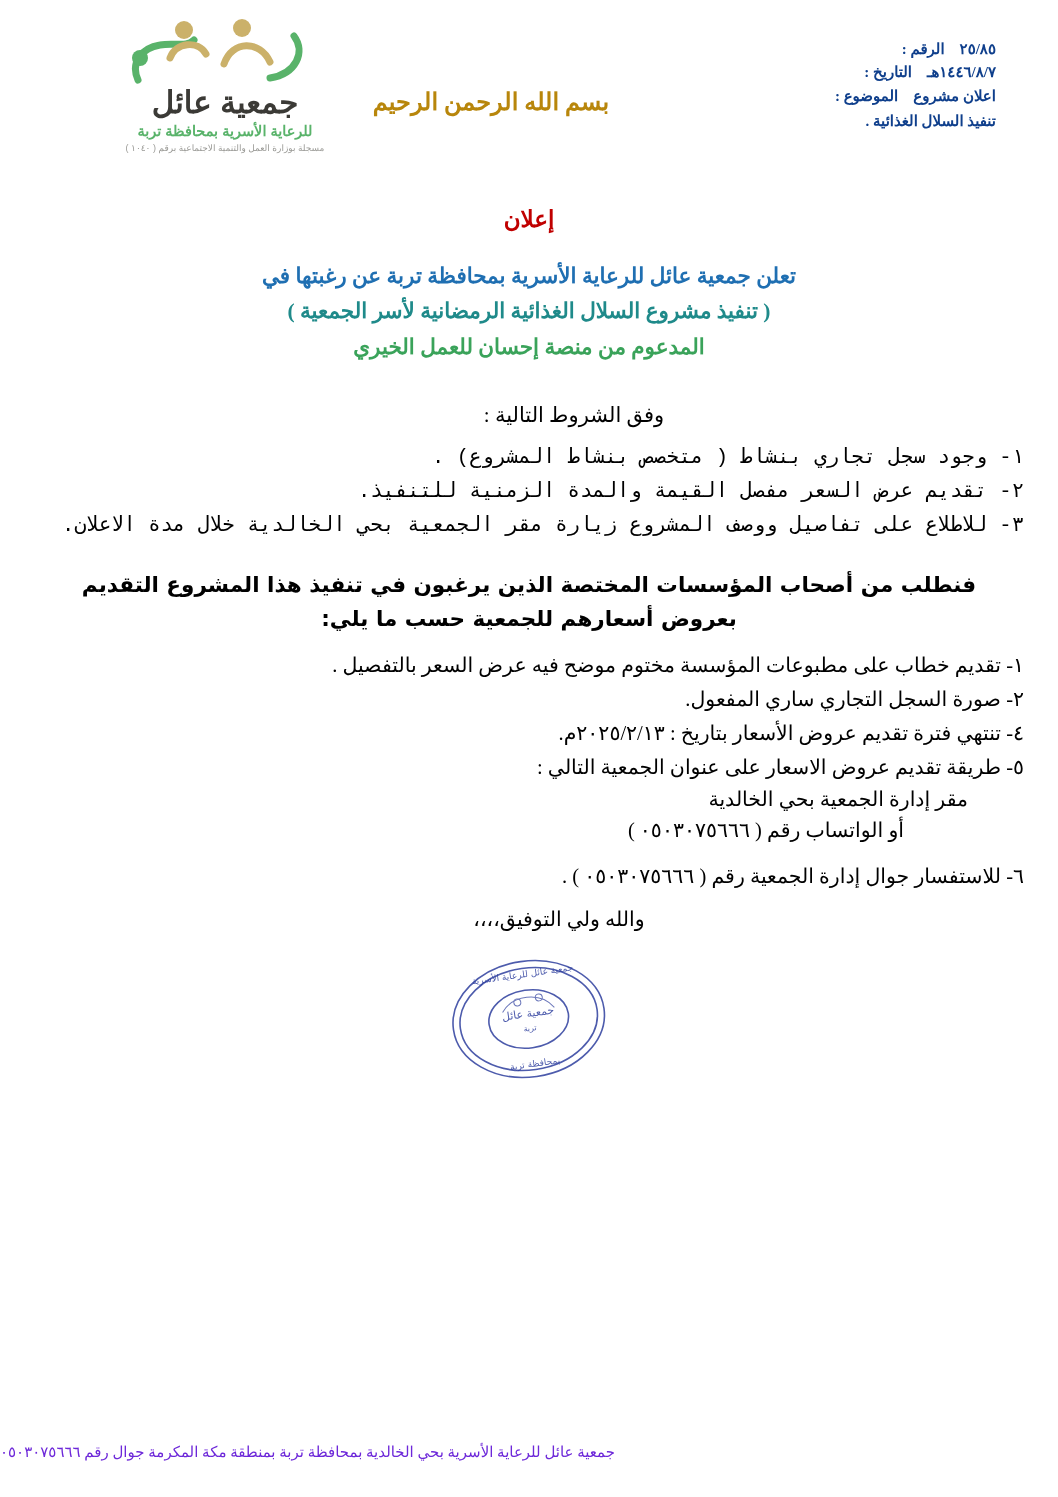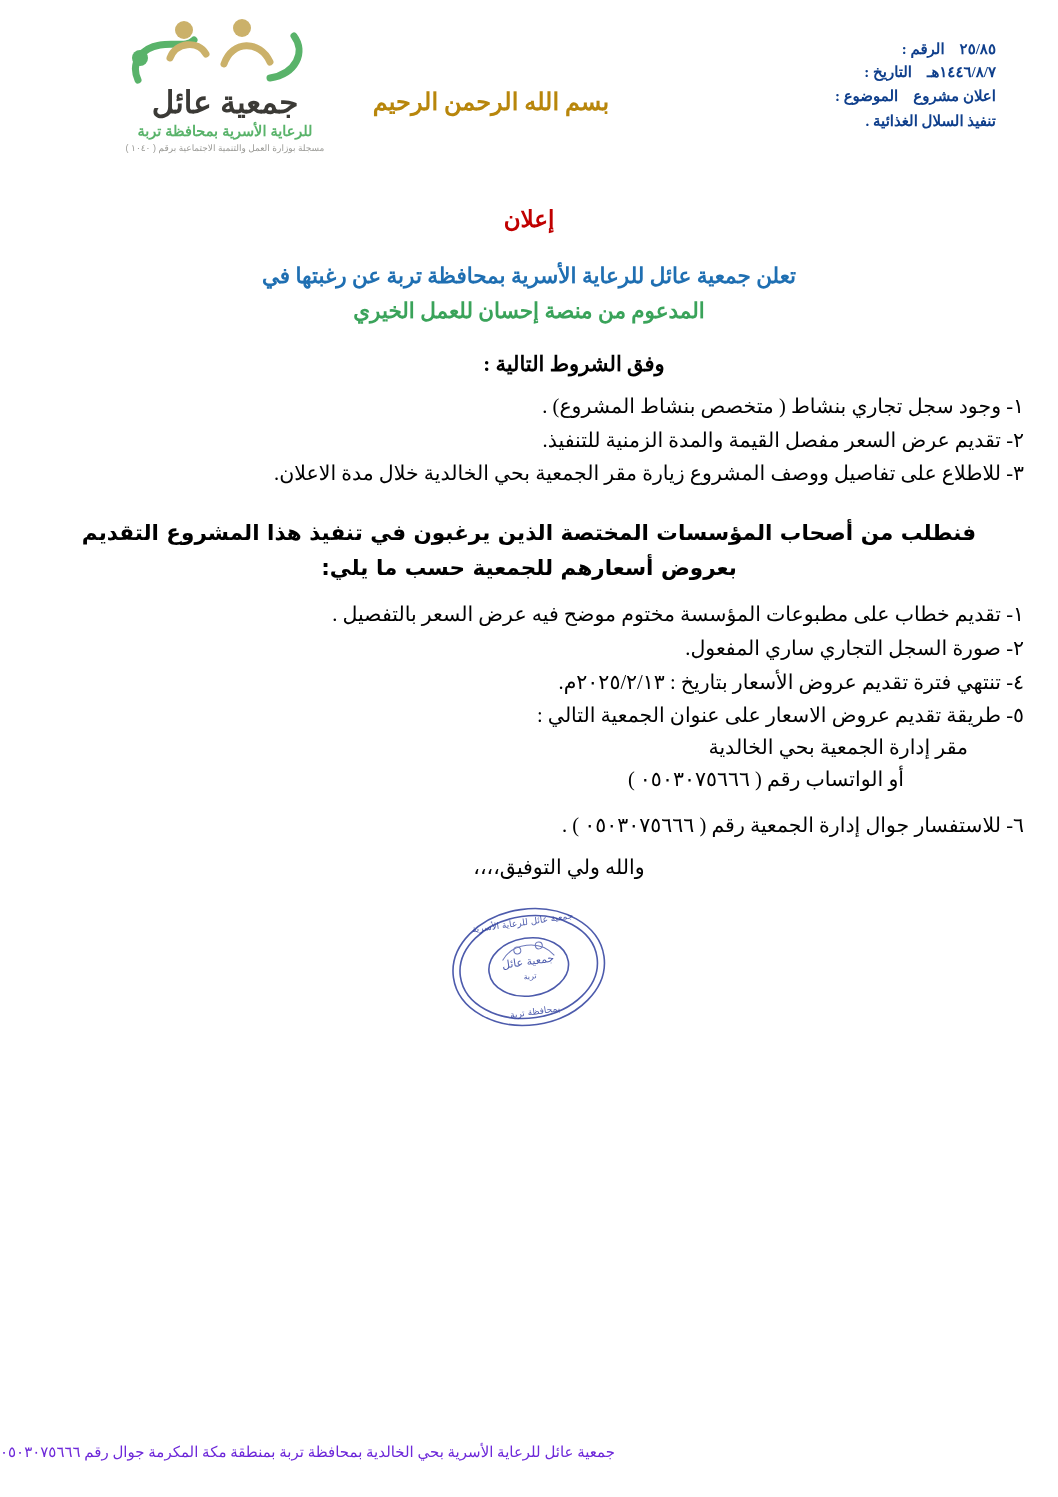--- a/index.html
+++ b/index.html
@@ -126,40 +126,40 @@
     text-align: center;
     font-weight: bold;
     font-size: 21.5px;
     line-height: 1.65;
     color: #1f6fb2;
   }
   .intro .teal { color: #1f8a8a; }
   .intro .green { color: #3aa35a; }
 
   .conditions-head {
-    margin-top: 22px;
+    margin-top: 38px;
     text-align: center;
     font-size: 21px;
-    font-weight: bold;
+    font-weight: normal;
     color: #000;
     padding-left: 90px;
   }
 
   ol.list {
     list-style: none;
     margin: 14px 0 0 0;
     padding: 0;
   }
   ol.list li {
     font-size: 20.5px;
     line-height: 1.55;
     margin-bottom: 2px;
     text-align: right;
   }
-  .l1 { padding-right: 130px; padding-left: 120px; }
+  .l1 { padding-right: 130px; padding-left: 120px; font-family: Liberation Mono, monospace; }
 
   .para-bold {
     margin-top: 26px;
     font-size: 21.5px;
     font-weight: bold;
     line-height: 1.6;
     text-align: center;
     font-family: "DejaVu Sans", sans-serif;
     padding: 0 24px;
   }
@@ -261,20 +261,21 @@
       <div class="logo-reg">مسجلة بوزارة العمل والتنمية الاجتماعية برقم ( ١٠٤٠ )</div>
     </div>
   </div>
 
   <div class="content">
 
     <div class="title-announce">إعلان</div>
 
     <div class="intro">
       <div>تعلن جمعية عائل للرعاية الأسرية بمحافظة تربة عن رغبتها في</div>
+      <div class="teal">( تنفيذ مشروع السلال الغذائية الرمضانية لأسر الجمعية )</div>
       <div class="green">المدعوم من منصة إحسان للعمل الخيري</div>
     </div>
 
     <div class="conditions-head">وفق الشروط التالية :</div>
 
     <ol class="list l1">
       <li>١- وجود سجل تجاري بنشاط ( متخصص بنشاط المشروع) .</li>
       <li>٢- تقديم عرض السعر مفصل القيمة والمدة الزمنية للتنفيذ.</li>
       <li>٣- للاطلاع على تفاصيل ووصف المشروع زيارة مقر الجمعية بحي الخالدية خلال مدة الاعلان.</li>
     </ol>

